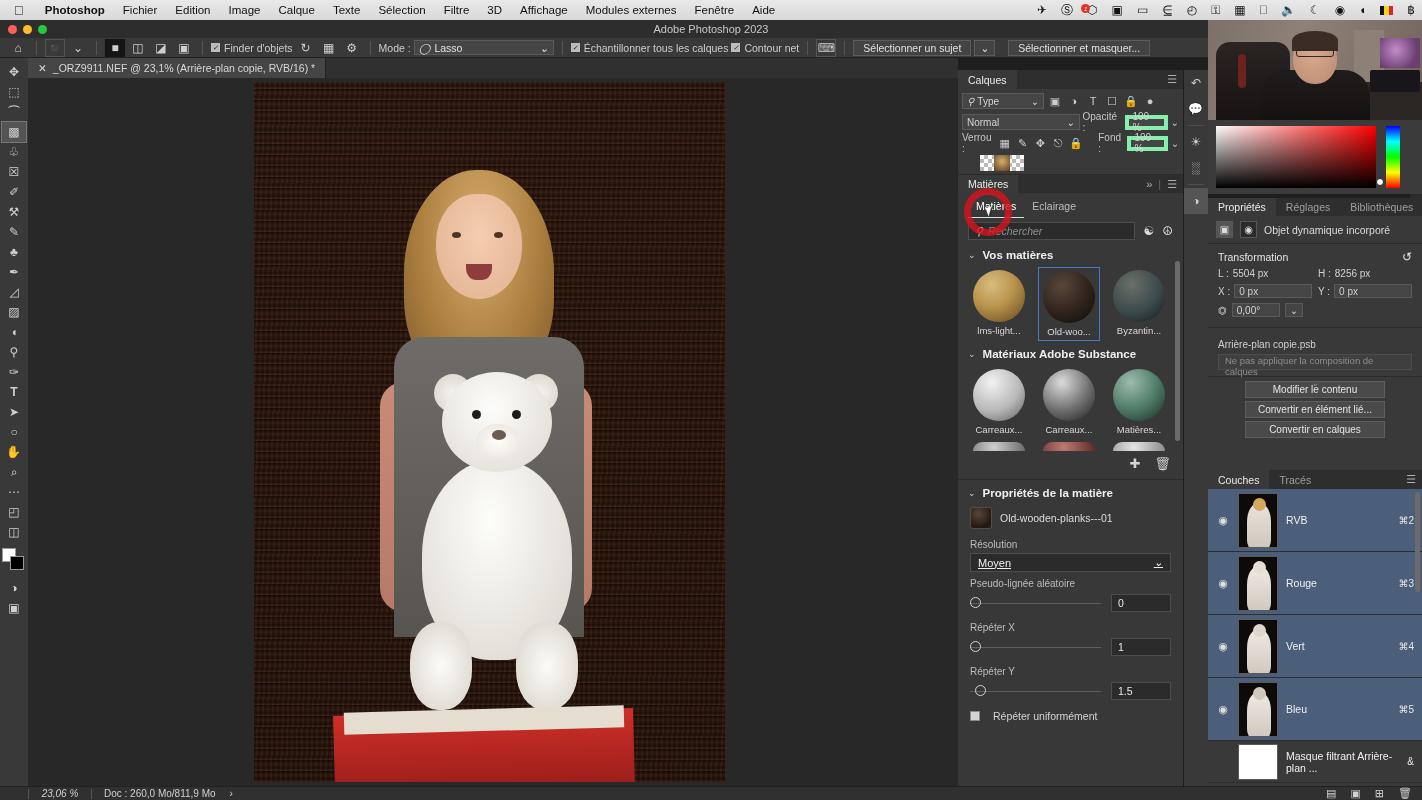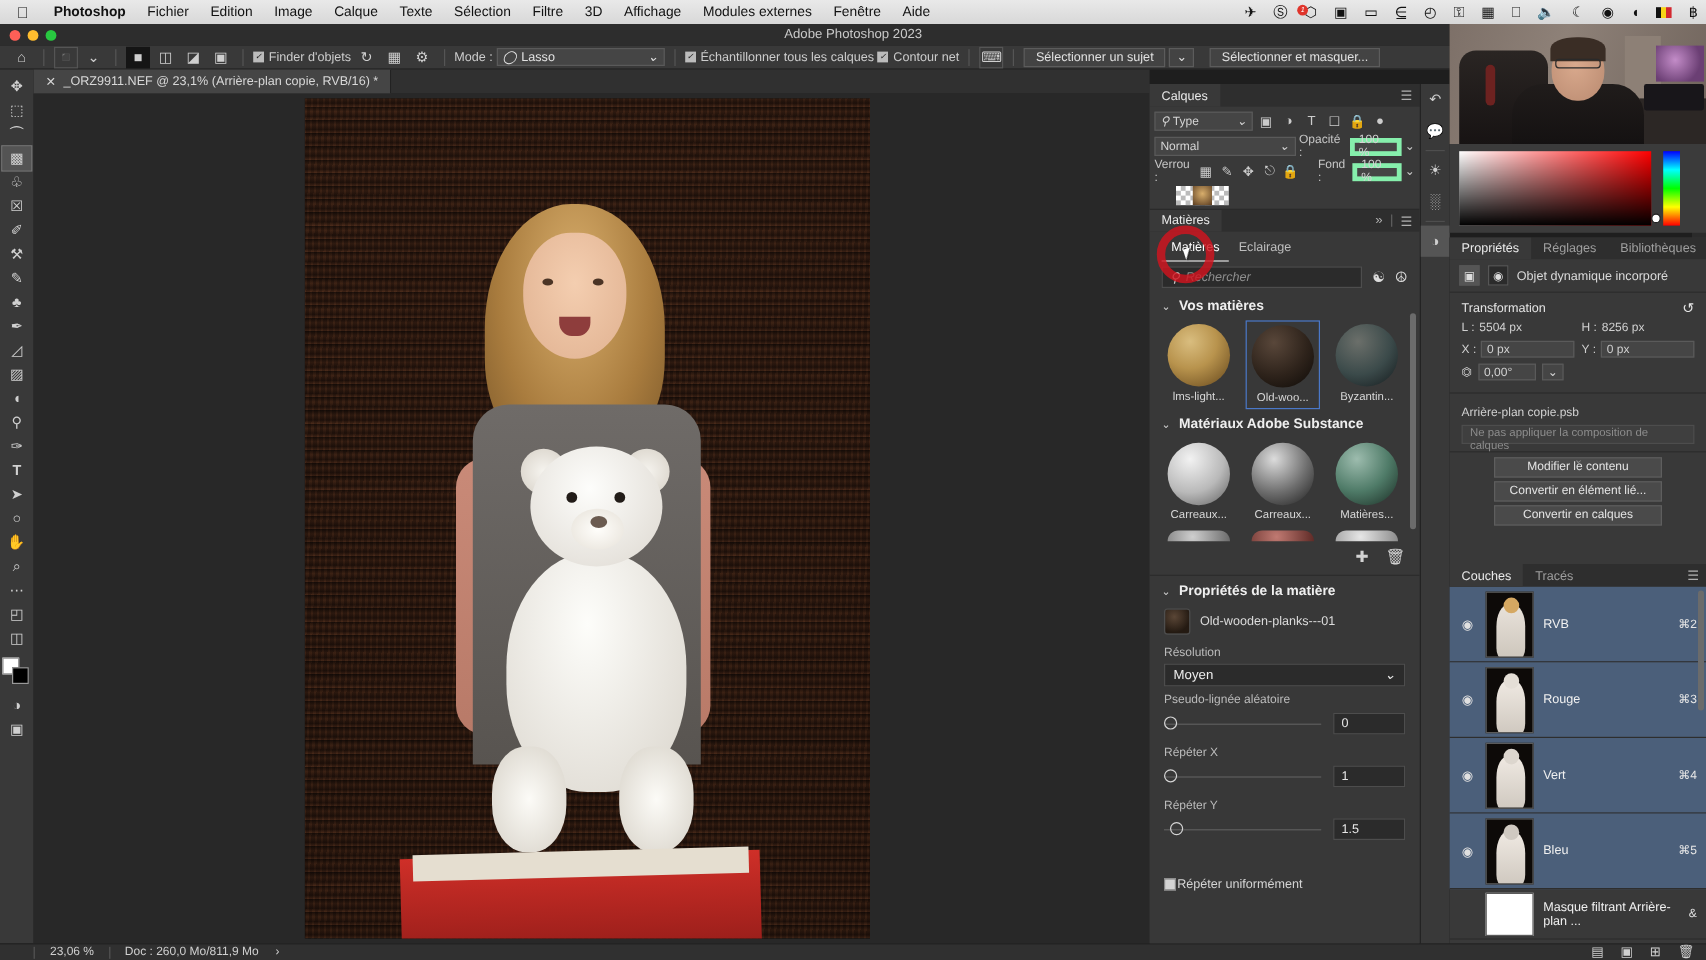--- a/index.html
+++ b/index.html
@@ -120,21 +120,21 @@
   .box-top{position:absolute;left:90px;top:627px;width:280px;height:22px;background:#e5ded0;transform:rotate(-1.5deg);}
   .hscroll { position: absolute; bottom: 0; left: 28px; width: 930px; height: 12px; background: #2b2b2b; }
   .hscroll i { position: absolute; left: 400px; top: 3px; width: 320px; height: 6px; background: #5c5c5c; border-radius: 3px; display: block; }
   .vscroll { position: absolute; top: 78px; right: 0px; width: 12px; height: 696px; background: #2b2b2b; }
   
   .statusbar {
     position: absolute; bottom: 0; left: 0; width: 1422px; height: 14px;
     background: #303030; display: flex; align-items: center; font-size: 10px; color: #cfcfcf;
     border-top: 1px solid #222;
   }
-  .statusbar .zoomv { width: 62px; text-align: center; }
+  .statusbar .zoomv { width: 62px; text-align: center; font-style: italic; }
   .statusbar .sep { width: 1px; height: 10px; background: #555; }
   .statusbar .docv { padding-left: 12px; }
   .statusbar .arrow { padding-left: 14px; }
   
   .dock-left {
     position: absolute; top: 70px; left: 958px; width: 225px; height: 716px;
     background: #393939;
   }
   .panel-tabrow {
     height: 19px; background: #2e2e2e; display: flex; align-items: stretch;
@@ -185,28 +185,28 @@
   .sph-half { width: 52px; height: 22px; border-radius: 52px 52px 0 0 / 52px 52px 0 0; }
   .mat-scroll { position: absolute; right: 3px; top: 86px; width: 5px; height: 180px; background: #6b6b6b; border-radius: 3px; }
   .mat-footer { display: flex; justify-content: flex-end; gap: 14px; padding: 2px 12px 4px; color: #d4d4d4; font-size: 13px; }
   .props-sec { border-top: 1px solid #2c2c2c; margin-top: 4px; }
   .prop-item { display: flex; align-items: center; gap: 8px; padding: 4px 12px; }
   .prop-thumb { width: 22px; height: 22px; border-radius: 3px;
     background: radial-gradient(circle at 38% 30%, #5a4636, #241a12 70%); border: 1px solid #4e4e4e; }
   .prop-name { font-size: 10.5px; color: #dcdcdc; }
   .field-lbl { font-size: 10px; color: #bbbbbb; padding: 6px 12px 3px; }
   .select-wide { margin: 0 12px; background: #2b2b2b; border: 1px solid #4d4d4d; height: 19px;
-    display: flex; align-items: center; justify-content: space-between; padding: 0 7px; font-size: 11px; color: #eee;}
+    display: flex; align-items: center; justify-content: space-between; padding: 0 7px; font-size: 11px; color: #eee; text-decoration: underline;}
   .slider-row { display: flex; align-items: center; gap: 10px; padding: 2px 12px 4px; }
   .slider-track { flex: 1; height: 1px; background: #5e5e5e; position: relative; }
   .slider-knob { width: 11px; height: 11px; border: 1.5px solid #d5d5d5; border-radius: 50%;
     background: transparent; position: absolute; left: 0; top: -6px; }
   .num-field { width: 60px; height: 18px; background: #2b2b2b; border: 1px solid #4d4d4d;
     display: flex; align-items: center; padding: 0 6px; font-size: 10.5px; color: #e6e6e6; }
-  .chk-row { display: flex; align-items: center; gap: 1px; padding: 6px 12px; margin-top: 21px; }
+  .chk-row { display: flex; align-items: center; gap: 13px; padding: 6px 12px; }
   .chk-sq { width: 10px; height: 10px; background: #d4d4d4; border: 1px solid #8a8a8a; }
   
   .clickring { position: absolute; left: 964px; top: 188px; width: 48px; height: 48px;
     border-radius: 50%; border: 7px solid rgba(210,20,30,0.82); }
   .cursor-arrow { position: absolute; left: 987px; top: 207px; width: 0; height: 0;
     border-left: 6px solid #fff; border-bottom: 9px solid transparent; transform: rotate(-18deg);
     filter: drop-shadow(1px 1px 0 #222); }
   
   .rail { position: absolute; top: 70px; left: 1184px; width: 24px; height: 716px; background: #393939; }
   .rail-ico { width: 24px; height: 26px; display: flex; align-items: center; justify-content: center;

